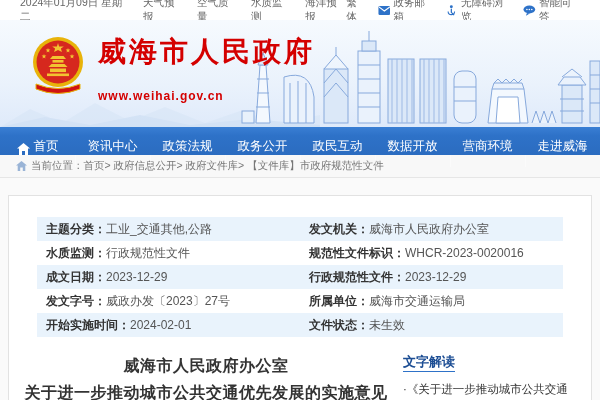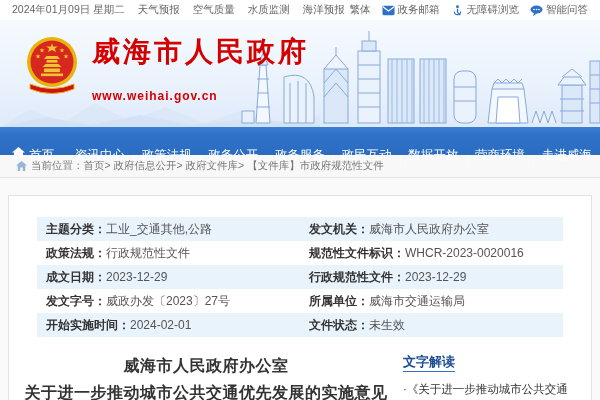--- a/index.html
+++ b/index.html
@@ -6,47 +6,47 @@
   html,body { background:#888; }
   body { font-family:"Liberation Sans","DejaVu Sans",sans-serif; }
   #page {
     position:relative; width:600px; height:400px; margin:0 auto;
     background:#fff; overflow:hidden;
   }
 
   
   .topbar {
     height:20px; display:flex; align-items:center; justify-content:space-between;
-    padding:0 12px; font-size:10.5px; color:#666; background:#fff;
+    padding:0 20px; font-size:10.5px; color:#666; background:#fff;
   }
   .topbar-left { display:flex; align-items:center; gap:13px; }
   .topbar-right { display:flex; align-items:flex-end; gap:11px; }
   .topbar a, .tb-item { color:#666; text-decoration:none; cursor:pointer; display:flex; align-items:center; gap:3px; }
   .tb-icon { width:13px; height:11px; display:inline-block; }
 
   
   .banner {
     position:relative; height:107px; overflow:hidden;
     background:linear-gradient(180deg,#f6fafe 0%,#eaf2fc 60%,#dfeafa 100%);
   }
   .mountains { position:absolute; left:0; bottom:0; opacity:.55; }
   .skyline { position:absolute; right:0; bottom:0; }
-  .brand { position:absolute; left:24px; top:13px; display:flex; align-items:center; cursor:pointer; }
+  .brand { position:absolute; left:30px; top:13px; display:flex; align-items:center; cursor:pointer; }
   .emblem { width:56px; height:68px; }
   .brand-text { margin-left:12px; }
   .site-title { font-size:28px; font-weight:bold; color:#d40000; letter-spacing:3px; font-family:"Liberation Serif","DejaVu Serif",serif; }
   .site-url { font-size:12px; font-weight:bold; color:#d40000; letter-spacing:1px; margin-top:18px; }
 
   
   .nav {
     height:28px; background:linear-gradient(180deg,#3a7fd4 0%,#2e72c8 30%,#2b6cc0 100%);
     display:flex; align-items:stretch;
   }
   .nav-item {
-    flex:1; display:flex; align-items:flex-start; justify-content:center; gap:4px;
+    flex:1; display:flex; align-items:flex-end; justify-content:center; gap:4px;
     color:#fff; font-size:12.5px; cursor:pointer; position:relative; white-space:nowrap;margin-top:20px;
   }
   .nav-item + .nav-item::before {
     content:""; position:absolute; left:0; top:8px; height:12px; width:1px;
     background:rgba(255,255,255,.38);
   }
   .home-icon { width:13px; height:12px; }
 
   
   .breadcrumb {
@@ -230,23 +230,20 @@
     <div class="nav-item">
         <span>资讯中心</span>
       </div>
     <div class="nav-item">
         <span>政策法规</span>
       </div>
     <div class="nav-item">
         <span>政务公开</span>
       </div>
     <div class="nav-item">
-        <span>政务服务</span>
-      </div>
-    <div class="nav-item">
         <span>政民互动</span>
       </div>
     <div class="nav-item">
         <span>数据开放</span>
       </div>
     <div class="nav-item">
         <span>营商环境</span>
       </div>
     <div class="nav-item">
         <span>走进威海</span>
@@ -263,21 +260,21 @@
   <div class="main">
     <div class="panel">
 
       <div class="meta-table">
         <div class="meta-col">
           <div class="trow blue">
               <span class="tlabel">主题分类：</span>
               <span class="tvalue">工业_交通其他,公路</span>
             </div>
           <div class="trow">
-              <span class="tlabel">政策法规：</span>
+              <span class="tlabel">水质监测：</span>
               <span class="tvalue">行政规范性文件</span>
             </div>
           <div class="trow blue">
               <span class="tlabel">成文日期：</span>
               <span class="tvalue">2023-12-29</span>
             </div>
           <div class="trow">
               <span class="tlabel">发文字号：</span>
               <span class="tvalue">威政办发〔2023〕27号</span>
             </div>

